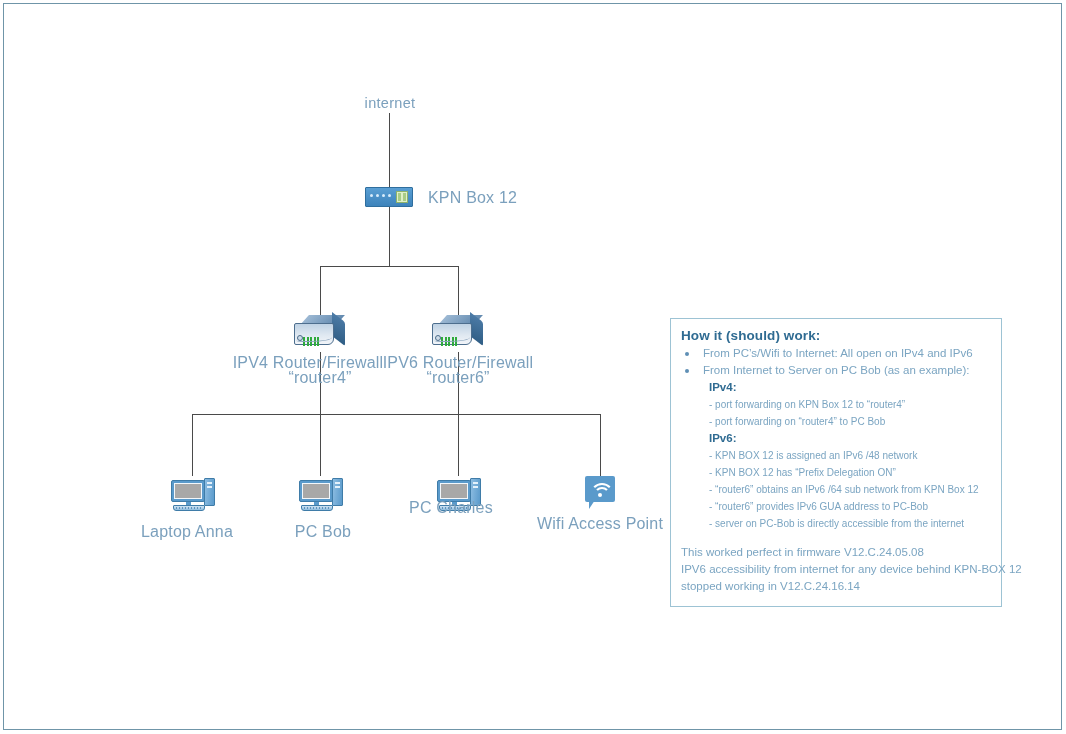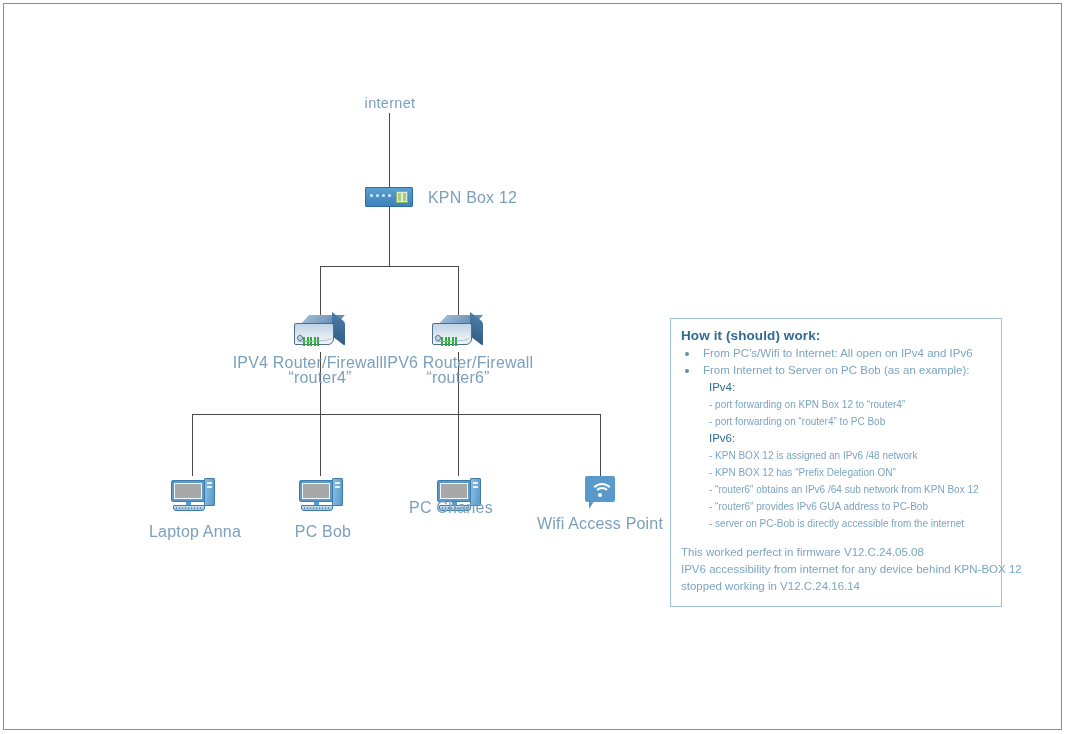--- a/index.html
+++ b/index.html
@@ -176,21 +176,21 @@
   }
   .bullet-row{
     display:flex;align-items:flex-start;font-size:11.5px;line-height:17px;
     color:#7ba5c2;margin-left:2px;
   }
   .bullet-row .bdot{
     flex:0 0 auto;width:4px;height:4px;border-radius:50%;
     background:#5f8fb5;margin:7px 14px 0 6px;
   }
   .sub-head{
-    font-size:11.5px;font-weight:normal;color:#2f6b92;
+    font-size:11.5px;font-weight:bold;color:#2f6b92;
     line-height:17px;margin-left:32px;
   }
   .sub-line{
     font-size:10px;line-height:17px;color:#7ba5c2;margin-left:32px;
     white-space:nowrap;
   }
   #info-footer{margin:12px 0 0 4px;}
   #info-footer div{
     font-size:11.5px;line-height:17px;color:#7ba5c2;white-space:nowrap;
   }
@@ -272,21 +272,21 @@
     <div class="tower">
         <i></i>
         <i></i>
       </div>
     <div class="monitor">
         <span></span>
       </div>
     <div class="neck"></div>
     <div class="keyboard"></div>
   </div>
-  <div class="node-label" style="left:132px;top:524px;width:126px;">Laptop  Anna</div>
+  <div class="node-label" style="left:124px;top:524px;width:126px;">Laptop  Anna</div>
 
   <div class="computer" style="left:299px;top:476px;">
     <div class="tower">
         <i></i>
         <i></i>
       </div>
     <div class="monitor">
         <span></span>
       </div>
     <div class="neck"></div>

